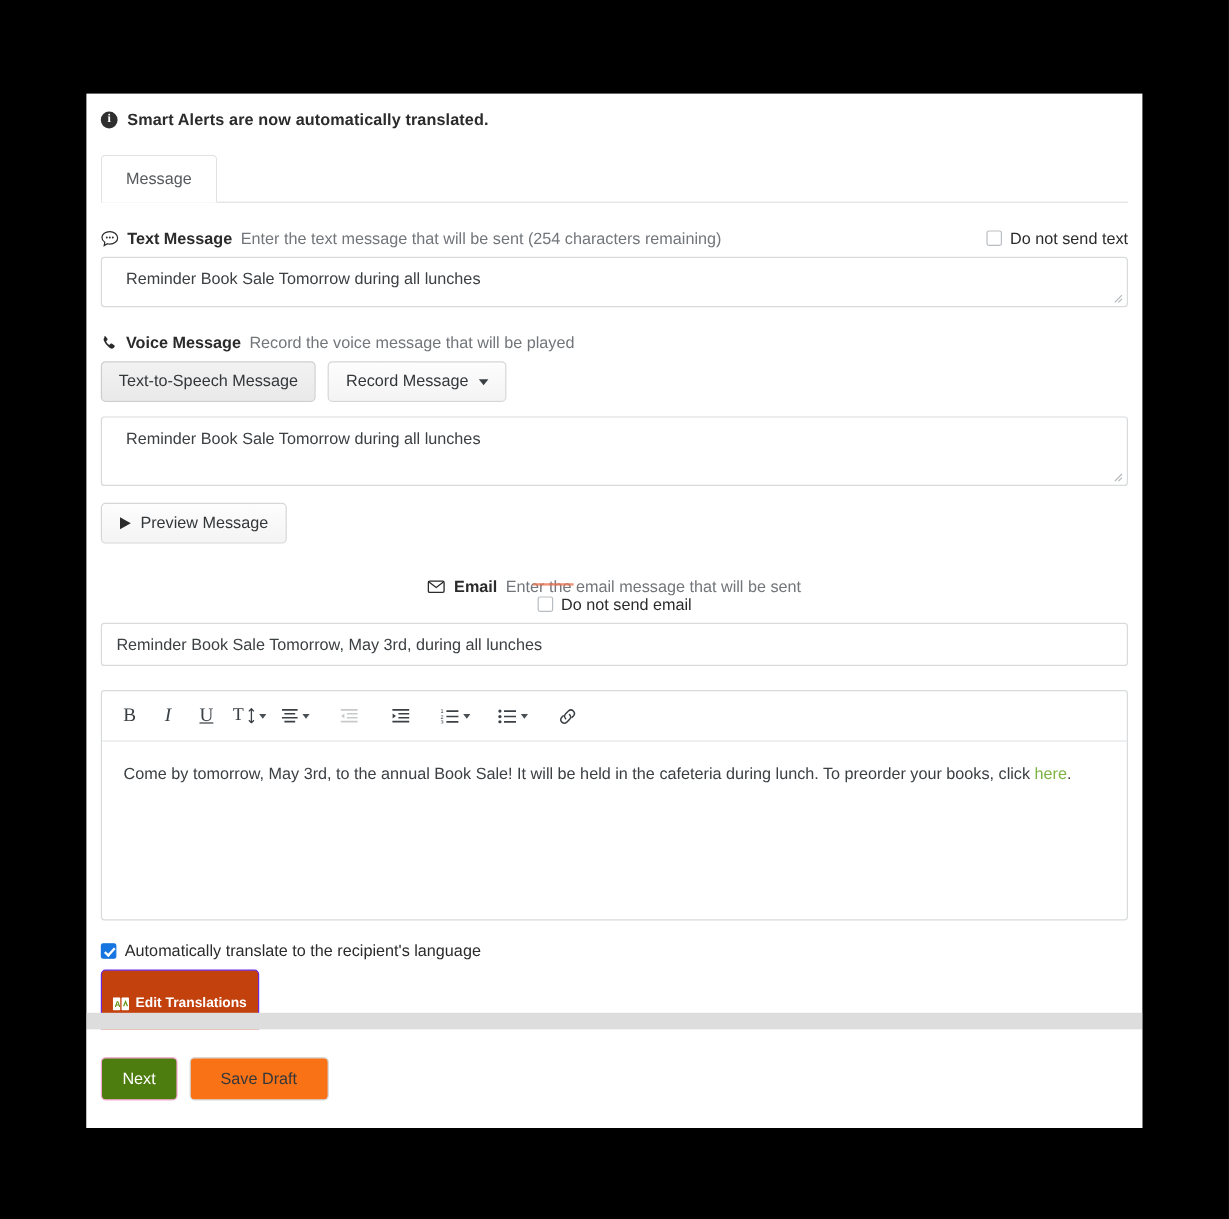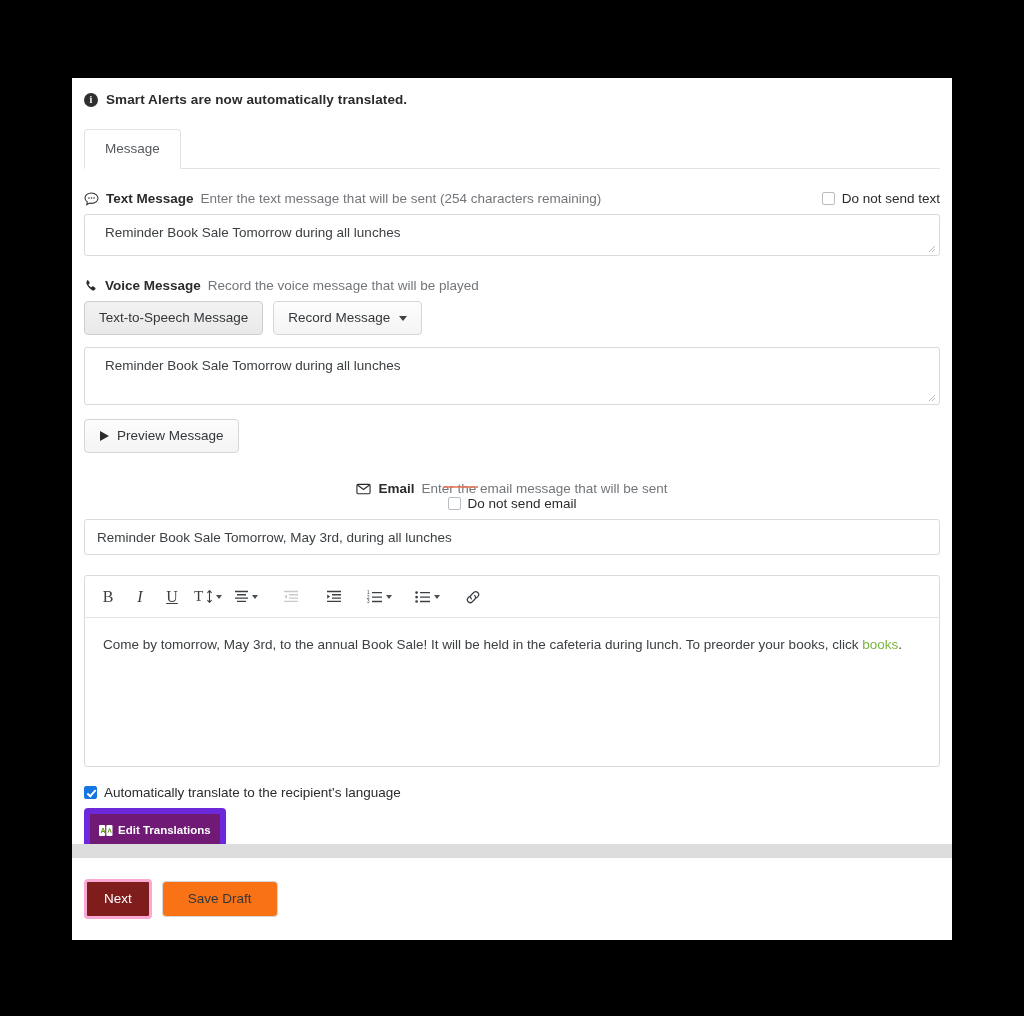--- a/index.html
+++ b/index.html
@@ -154,27 +154,27 @@
   }
   .btn .caret {
     width: 0; height: 0;
     border-left: 4px solid transparent;
     border-right: 4px solid transparent;
     border-top: 5px solid #3c4043;
     margin-left: 2px;
   }
   .btn-preview { margin: 14px 12px 0 12px; }
   .btn-green {
-    background: #701a75;
-    border: 6px solid #6d28d9;
+    background: #c2410c;
+    border: 1px solid #6d28d9;
     color: #ffffff;
     font-size: 11.5px;
     font-weight: bold;
     border-radius: 4px;
-    padding: 9px 9px;
+    padding: 20px 9px;
     display: inline-flex;
     align-items: center;
     gap: 5px;
     cursor: pointer;
     line-height: 14px;
   }
   
   .editor {
     margin: 20px 12px 0 12px;
     border: 1px solid #d8dadc;
@@ -238,22 +238,22 @@
     position: absolute;
     left: 0; right: 0; bottom: 0;
     height: 82px;
     background: #ffffff;
     display: flex;
     align-items: center;
     gap: 10px;
     padding-left: 12px;
   }
   .btn-next {
-    background: #7f1d1d;
-    border: 3px solid #f9a8d4;
+    background: #4d7c0f;
+    border: 1px solid #f9a8d4;
     color: #ffffff;
     font-size: 13.5px;
     border-radius: 4px;
     padding: 9px 17px;
     cursor: pointer;
     line-height: 16px;
   }
   .btn-draft {
     background: #f97316;
     border: 1px solid #d4d6d8;
@@ -445,21 +445,21 @@
 
       <button class="tbtn">
         <svg width="16" height="14" viewBox="0 0 16 14">
           <path d="M6.4 8.9a2.9 2.9 0 010-4.1l2.3-2.3a2.9 2.9 0 014.1 4.1l-1.2 1.2" stroke="#3b4045" stroke-width="1.25" fill="none" stroke-linecap="round"></path>
           <path d="M9.6 5.4a2.9 2.9 0 010 4.1l-2.3 2.3a2.9 2.9 0 01-4.1-4.1l1.2-1.2" stroke="#3b4045" stroke-width="1.25" fill="none" stroke-linecap="round"></path>
         </svg>
       </button>
     </div>
 
     <div class="editor-body">
-      <span>Come by tomorrow, May 3rd, to the annual Book Sale! It will be held in the cafeteria during lunch. To preorder your books, click </span><a href="#">books</a><span>.</span>
+      <span>Come by tomorrow, May 3rd, to the annual Book Sale! It will be held in the cafeteria during lunch. To preorder your books, click </span><a href="#">here</a><span>.</span>
     </div>
   </div>
 
   
   <div class="translate-row">
     <div class="cb-row">
       <span class="cbox checked"></span>
       <span>Automatically translate to the recipient's language</span>
     </div>
   </div>

